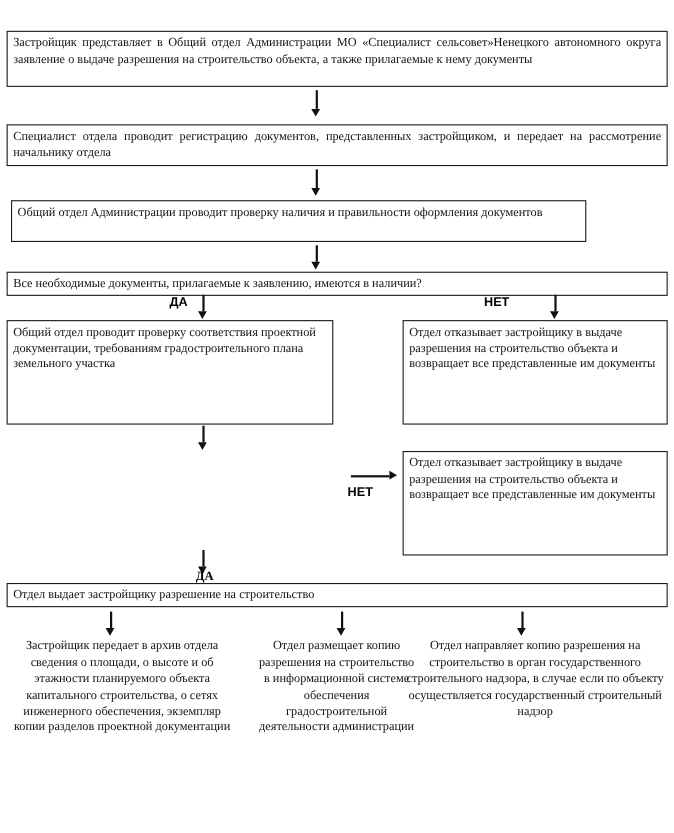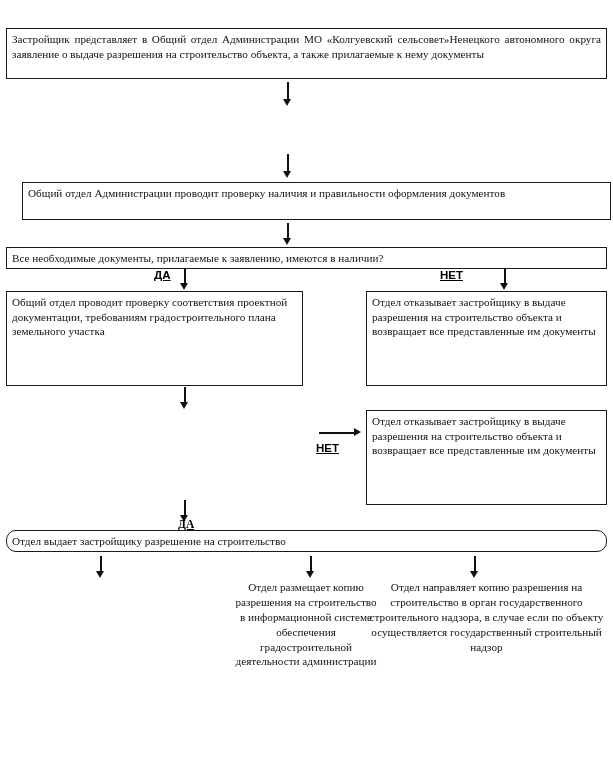--- a/index.html
+++ b/index.html
@@ -101,47 +101,49 @@
   }
 
   
   .blabel {
     position: absolute;
     font-family: "Liberation Sans", "DejaVu Sans", sans-serif;
     font-weight: bold;
     font-size: 11.5px;
     color: #000;
     white-space: nowrap;
-    text-decoration: underline;
   }
   .blabel.serif {
     font-family: "Liberation Serif", "DejaVu Serif", serif;
   }
 </style>
 </head>
 <body>
 
 <div class="page">
 
   <div class="node just" style="left:6px; top:28px; width:601px; height:51px;">
-    <span class="txt">Застройщик представляет в Общий отдел Администрации МО «Колгуевский сельсовет»Ненецкого автономного округа заявление о выдаче разрешения на строительство объекта, а также прилагаемые к нему документы</span>
+    <span class="txt">Застройщик представляет в Общий отдел Администрации МО «Специалист сельсовет»Ненецкого автономного округа заявление о выдаче разрешения на строительство объекта, а также прилагаемые к нему документы</span>
   </div>
 
   <div class="arrow-down" style="left:283px; top:82px; height:24px;">
     <div class="shaft" style="height:17px;"></div>
     <div class="head" style="top:17px;"></div>
   </div>
 
+  <div class="node just" style="left:6px; top:113px; width:601px; height:38px;">
+    <span class="txt">Специалист отдела проводит регистрацию документов, представленных    застройщиком, и передает на рассмотрение начальнику отдела</span>
+  </div>
 
   <div class="arrow-down" style="left:283px; top:154px; height:24px;">
     <div class="shaft" style="height:17px;"></div>
     <div class="head" style="top:17px;"></div>
   </div>
 
-  <div class="node just" style="left:22px; top:182px; width:589px; height:38px;">
+  <div class="node just" style="left:10px; top:182px; width:523px; height:38px;">
     <span class="txt">Общий отдел Администрации проводит проверку наличия и правильности оформления документов</span>
   </div>
 
   <div class="arrow-down" style="left:283px; top:223px; height:22px;">
     <div class="shaft" style="height:15px;"></div>
     <div class="head" style="top:15px;"></div>
   </div>
 
   <div class="node left" style="left:6px; top:247px; width:601px; height:22px;">
     <span class="txt">Все необходимые документы, прилагаемые к заявлению, имеются в наличии?</span>
@@ -182,37 +184,40 @@
   <div class="node center" style="left:366px; top:410px; width:241px; height:95px;">
     <span class="txt">Отдел отказывает застройщику в выдаче разрешения на строительство объекта и возвращает все представленные им документы</span>
   </div>
 
   <div class="arrow-down" style="left:180px; top:500px; height:22px;">
     <div class="shaft" style="height:15px;"></div>
     <div class="head" style="top:15px;"></div>
   </div>
   <div class="blabel serif" style="left:178px; top:518px;">ДА</div>
 
-  <div class="node center" style="left:6px; top:530px; width:601px; height:22px;border-radius:10px;">
+  <div class="node center" style="left:6px; top:530px; width:601px; height:22px;">
     <span class="txt">Отдел выдает застройщику разрешение на строительство</span>
   </div>
 
   <div class="arrow-down" style="left:96px; top:556px; height:22px;">
     <div class="shaft" style="height:15px;"></div>
     <div class="head" style="top:15px;"></div>
   </div>
   <div class="arrow-down" style="left:306px; top:556px; height:22px;">
     <div class="shaft" style="height:15px;"></div>
     <div class="head" style="top:15px;"></div>
   </div>
   <div class="arrow-down" style="left:470px; top:556px; height:22px;">
     <div class="shaft" style="height:15px;"></div>
     <div class="head" style="top:15px;"></div>
   </div>
 
+  <div class="plain" style="left:10px; top:580px; width:202px;">
+    <span>Застройщик передает в архив отдела сведения о площади, о высоте и об этажности планируемого объекта капитального строительства, о сетях инженерного обеспечения, экземпляр копии разделов проектной документации</span>
+  </div>
 
   <div class="plain" style="left:366px; top:580px; width:241px;">
     <span>Отдел   направляет копию разрешения на строительство в орган государственного строительного надзора, в случае если по объекту осуществляется государственный строительный надзор</span>
   </div>
 
   <div class="plain" style="left:233px; top:580px; width:146px;">
     <span>Отдел размещает копию разрешения на строительство в информационной системе обеспечения градостроительной деятельности администрации</span>
   </div>
 
 </div>

